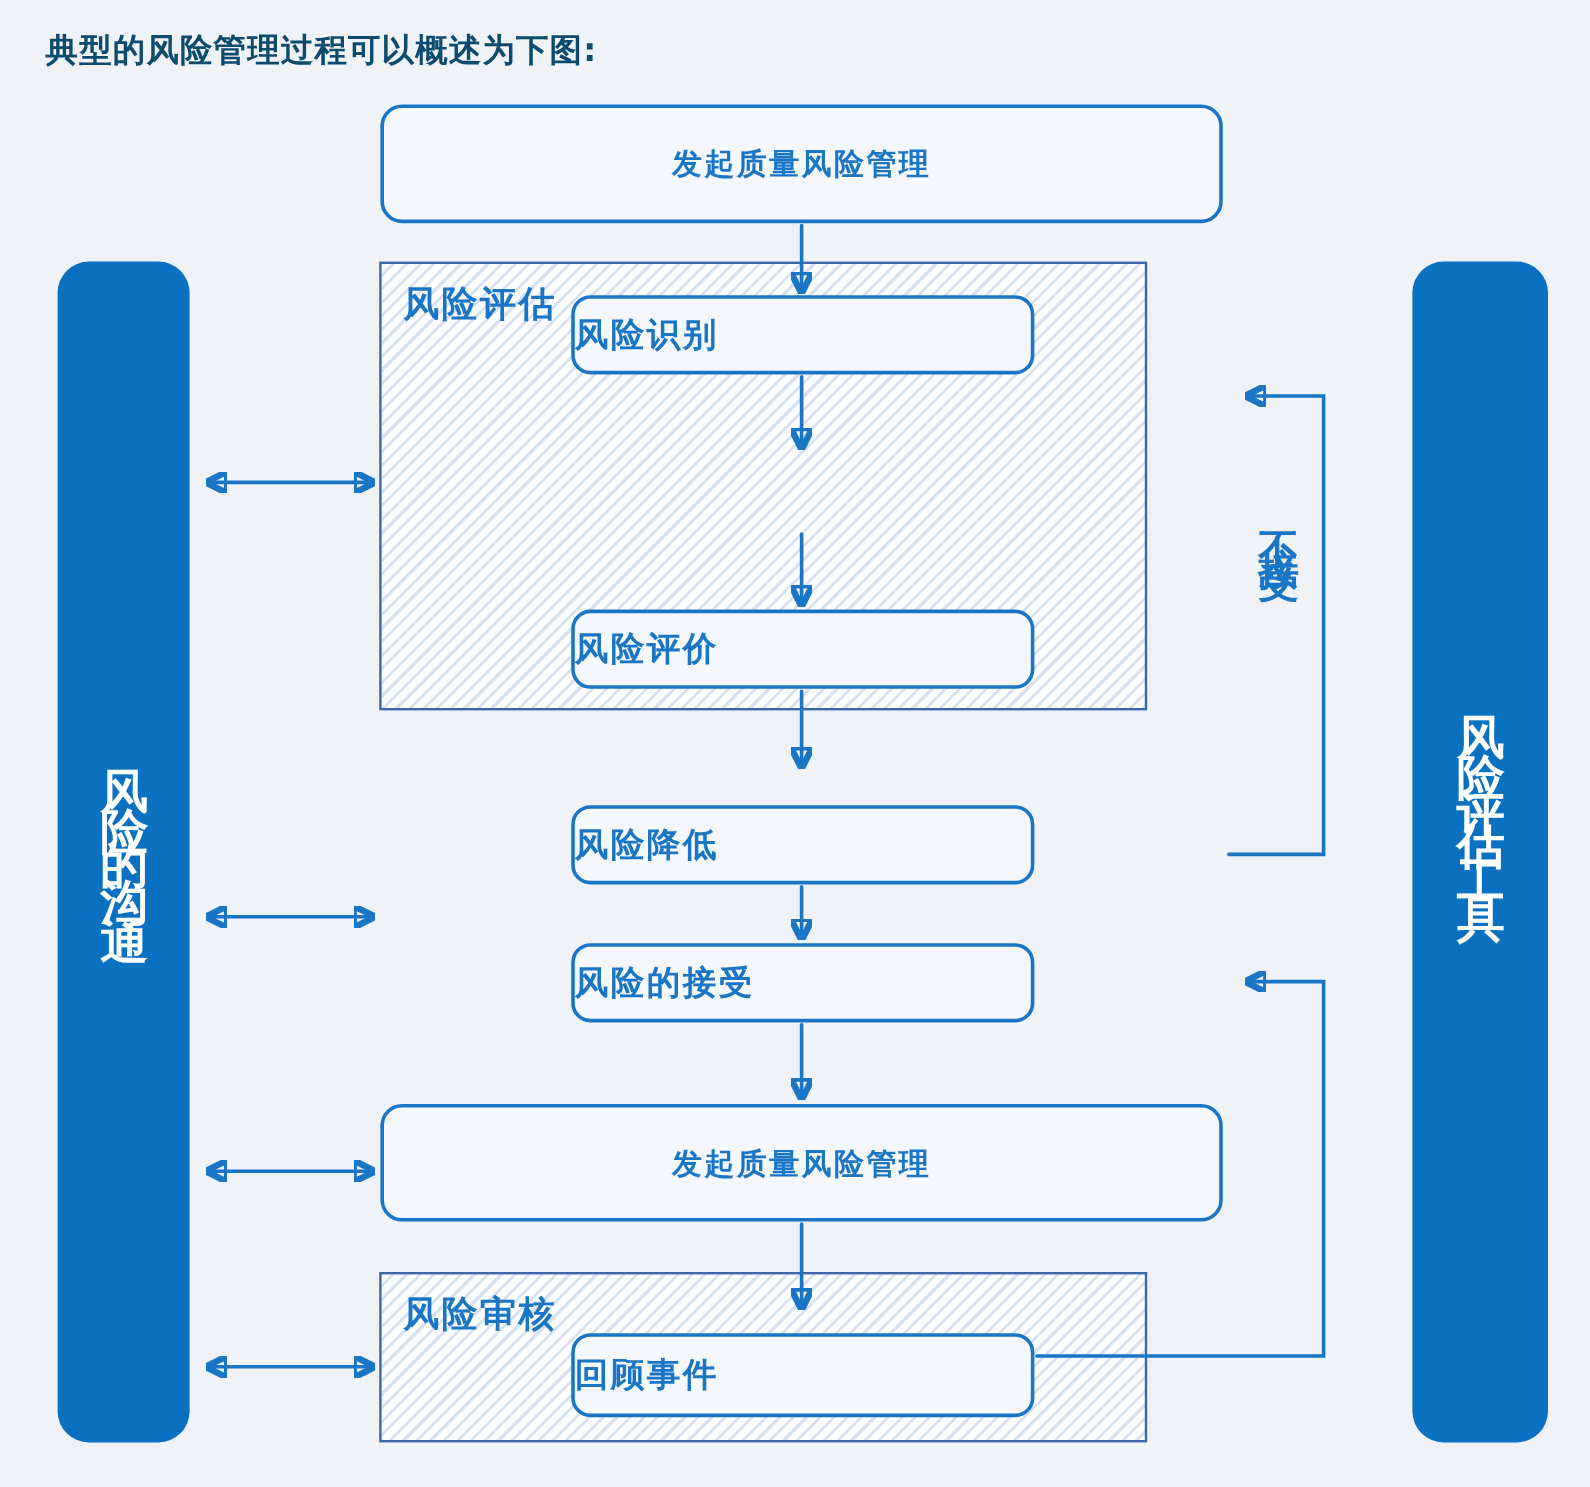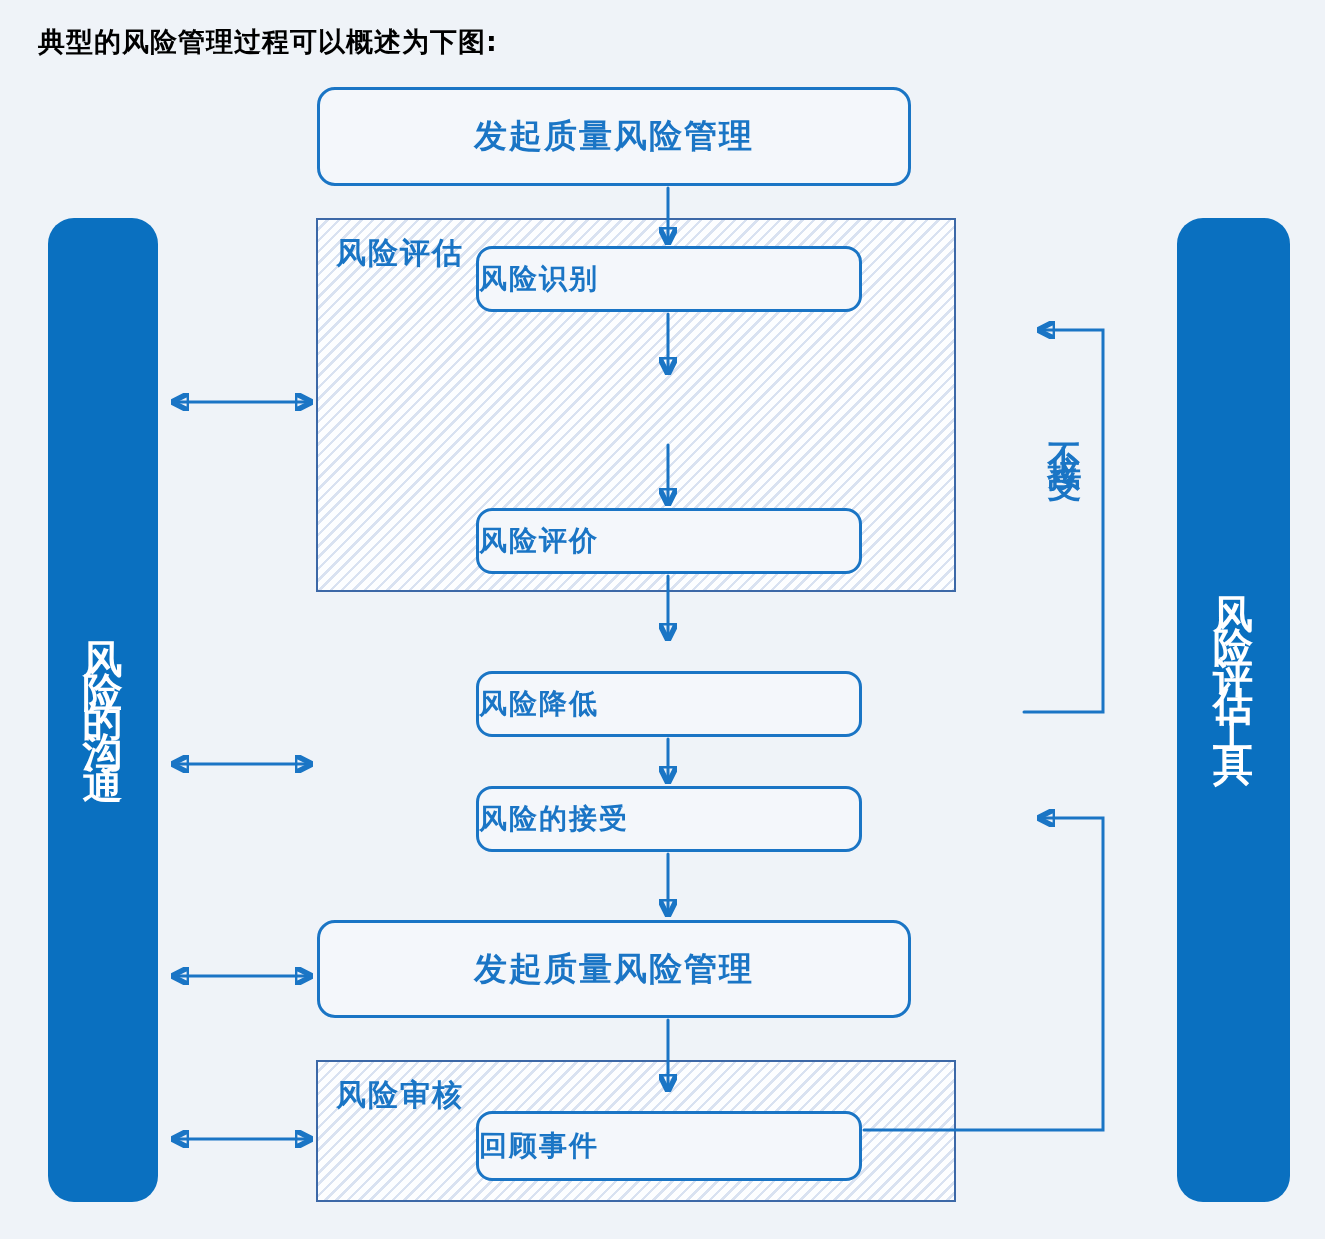--- a/index.html
+++ b/index.html
@@ -6,45 +6,45 @@
   *{box-sizing:border-box;}
   #canvas{
     position:relative;
     width:1325px;height:1239px;
     background:#eff3f8;
     font-family:"DejaVu Sans",sans-serif;
     overflow:hidden;
   }
   .page-title{
     position:absolute;left:38px;top:24px;
-    font-size:27px;font-weight:700;color:#000000;
+    font-size:27px;font-weight:700;color:#0c4a6e;
     letter-spacing:1px;
   }
   
   .vbar{
     position:absolute;top:218px;height:984px;
     background:#0a70c0;border-radius:26px;
     display:flex;align-items:center;justify-content:center;
   }
   .vbar.left{left:48px;width:110px;}
   .vbar.right{left:1177px;width:113px;}
   .vtext{
     writing-mode:vertical-rl;text-orientation:upright;
     color:#ffffff;font-weight:700;font-size:40px;
     letter-spacing:30px;line-height:1;
   }
   .vbar.left .vtext{transform:translateY(-25px);}
   .vbar.right .vtext{transform:translateY(-55px);}
   
   .big-box{
-    position:absolute;left:317px;width:594px;
+    position:absolute;left:317px;width:702px;
     border:3px solid #1a75c5;border-radius:18px;
     background:#f4f7fb;
     display:flex;align-items:center;justify-content:center;
-    font-size:33px;font-weight:700;color:#1a75c5;
+    font-size:25px;font-weight:700;color:#1a75c5;
     letter-spacing:2px;
   }
   #start-box{top:87px;height:99px;}
   #results-box{top:920px;height:98px;}
   
   .section{
     position:absolute;left:316px;width:640px;
     border:2px solid #3c68a7;
     background:repeating-linear-gradient(135deg,#fdfeff 0px,#fdfeff 5.5px,#d9e2f1 5.5px,#d9e2f1 8px);
   }

